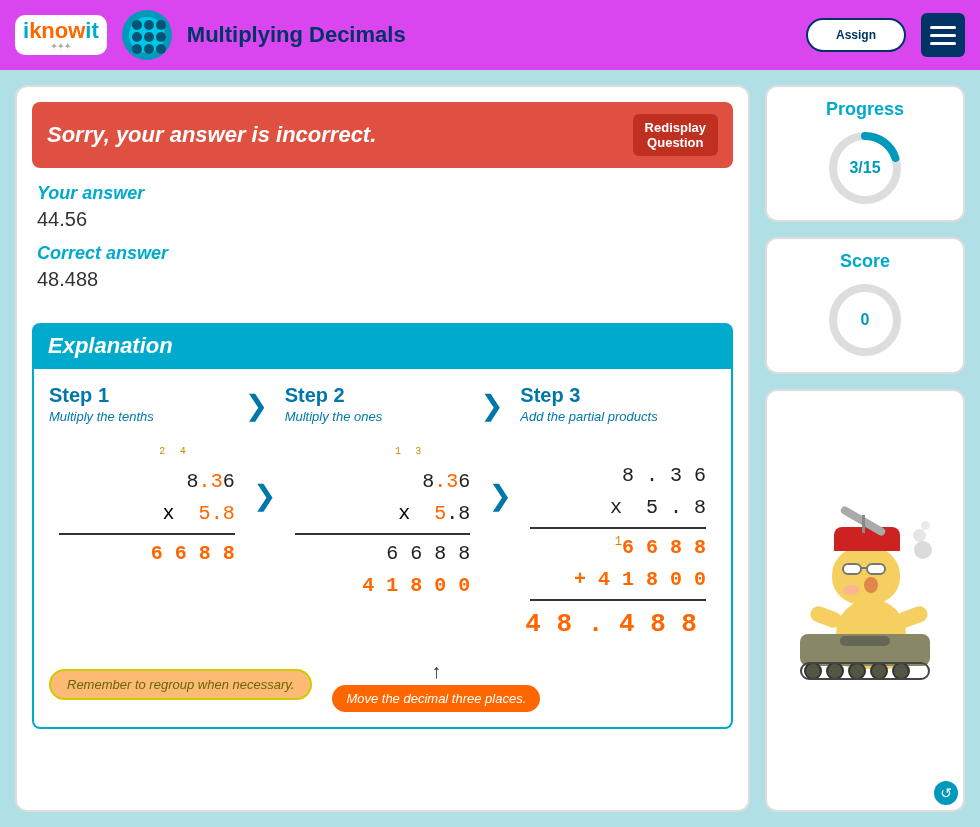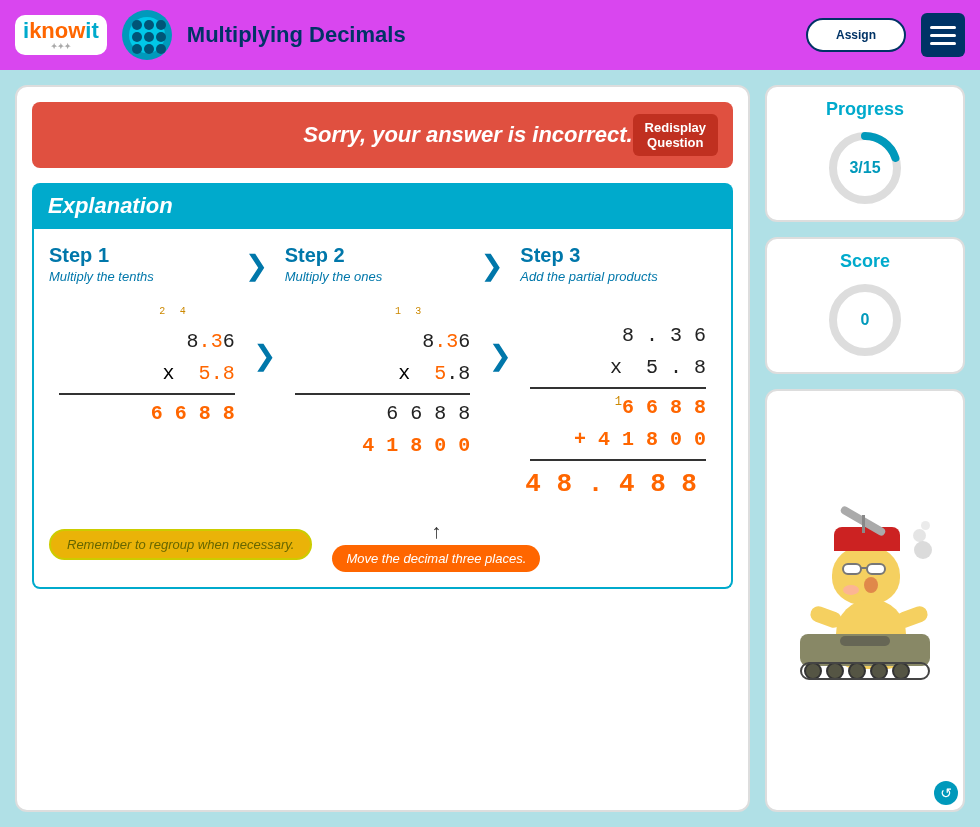--- a/index.html
+++ b/index.html
@@ -98,21 +98,21 @@
       overflow: hidden;
       padding: 0;
     }
 
     
     .incorrect-banner {
       background: #e05040;
       padding: 12px 15px;
       display: flex;
       align-items: center;
-      justify-content: flex-end;
+      justify-content: space-between;
       margin: 15px;
       border-radius: 8px;
     }
     .incorrect-text {
       font-size: 22px;
       font-weight: 900;
       font-style: italic;
       color: white;
     }
     .redisplay-btn {
@@ -195,21 +195,21 @@
       padding-top: 5px;
       color: #0077aa;
       font-size: 28px;
       flex-shrink: 0;
     }
 
     .orange { color: #ff6600; }
     .black { color: #222; }
 
     .reminder-box {
-      background: #eab308;
+      background: #fdba74;
       border: 2px solid #cccc00;
       border-radius: 20px;
       padding: 6px 16px;
       font-style: italic;
       font-size: 13px;
       color: #666600;
       display: inline-block;
       margin-top: 8px;
     }
 
@@ -336,20 +336,26 @@
 
 <div class="main-content">
 
   <div class="left-panel">
 
     <div class="incorrect-banner">
       <div class="incorrect-text">Sorry, your answer is incorrect.</div>
       <button class="redisplay-btn">Redisplay<br>Question</button>
     </div>
 
+    <div class="answer-section">
+      <div class="answer-label">Your answer</div>
+      <div class="answer-value">44.56</div>
+      <div class="correct-label">Correct answer</div>
+      <div class="answer-value">48.488</div>
+    </div>
 
     <div class="explanation-header">
       <div class="explanation-title">Explanation</div>
     </div>
     <div class="explanation-body">
 
       <div class="steps-grid">
 
         <div class="step">
           <div class="step-header">Step 1</div>

